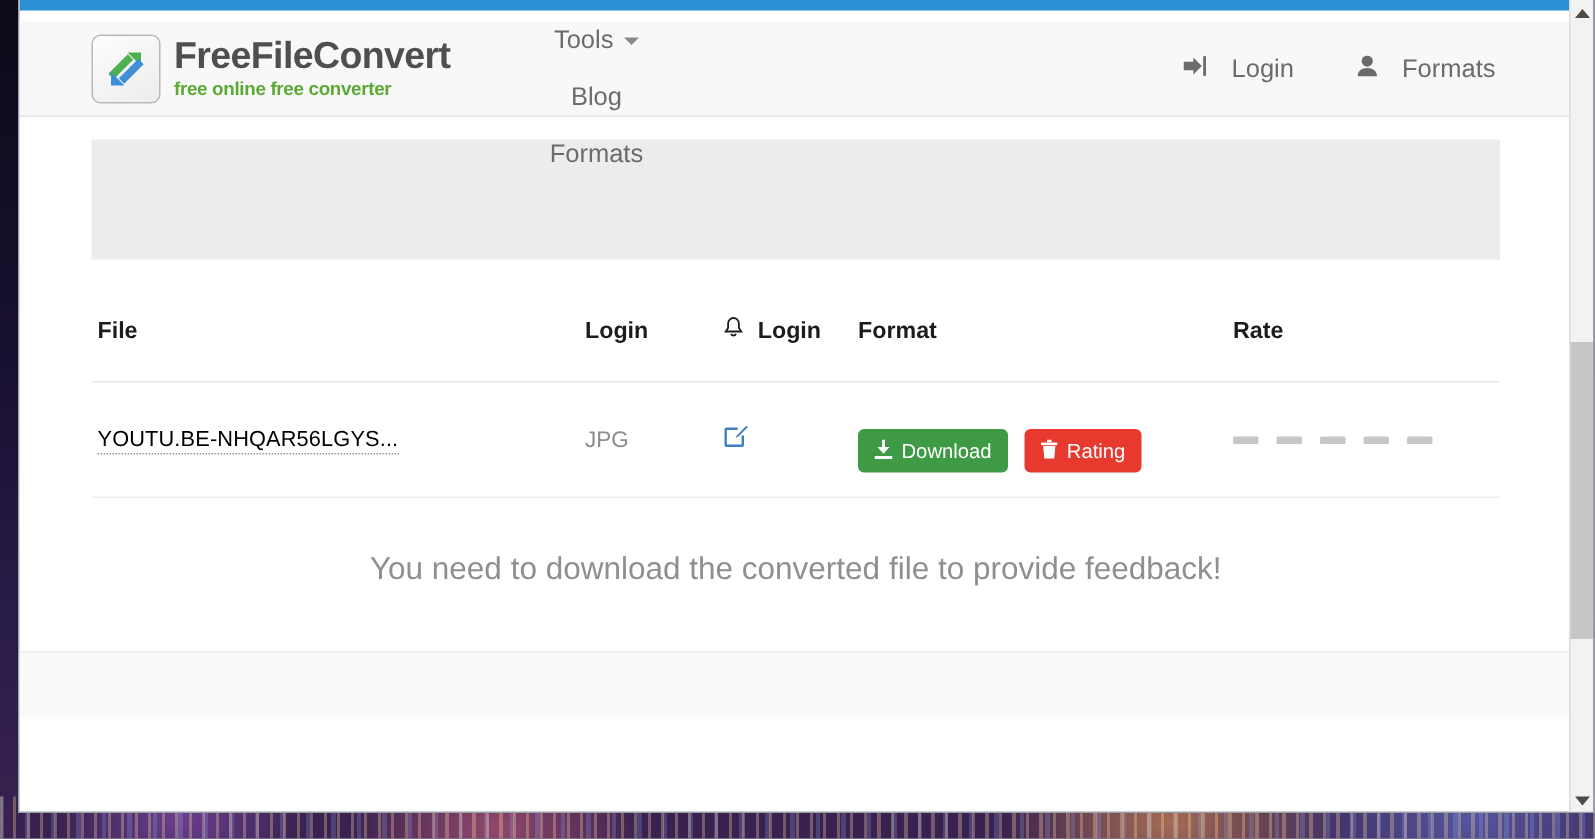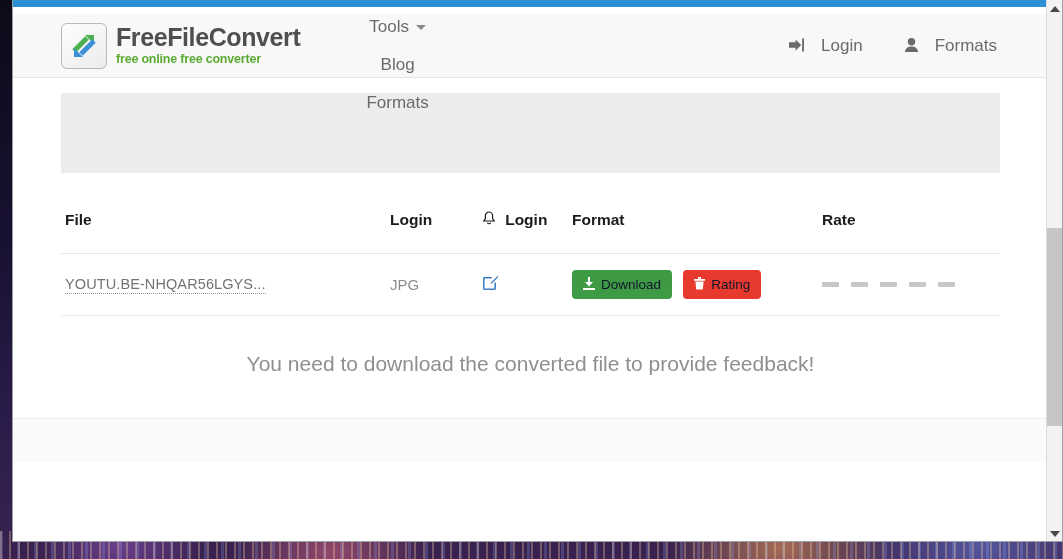--- a/index.html
+++ b/index.html
@@ -140,21 +140,21 @@
     border-bottom: 1px solid #ededed;
     vertical-align: middle;
   }
   .col-file   { width: 325px; }
   .col-format { width: 92px; }
   .col-email  { width: 90px; }
   .col-action { width: 250px; }
   .col-rate   { width: auto; }
 
   .file-name {
-    color: #737373;
+    color: #000000;
     font-size: 14.5px;
     letter-spacing: .1px;
     border-bottom: 1px dotted #999;
     padding-bottom: 1px;
     cursor: pointer;
     display: inline-block;
     text-align: center;
   }
 
   .bell { font-size: 15px; color: #222; margin-right: 5px; vertical-align: -1px; }
@@ -162,26 +162,27 @@
   .edit-icon {
     display: inline-block;
     width: 17px; height: 16px;
     cursor: pointer;
     color: #3d7fc1;
   }
 
   .btn {
     display: inline-flex; align-items: center; gap: 6px;
     border: none; border-radius: 4px;
-    color: #0f172a;
+    color: #ffffff;
     font-size: 13.5px;
     font-family: "Liberation Sans", sans-serif;
     padding: 7px 11px;
     cursor: pointer;
     line-height: 1;
+    margin-top: 15px;
   }
   .btn-download { background: #3e9a45; }
   .btn-delete   { background: #e8392f; margin-left: 7px; }
   .btn .bicon { font-size: 13px; }
 
   .rate-dashes { display: flex; gap: 12px; align-items: center; }
   .rate-dashes i {
     display: block;
     width: 17px; height: 5px;
     background: #c7c7c7;

